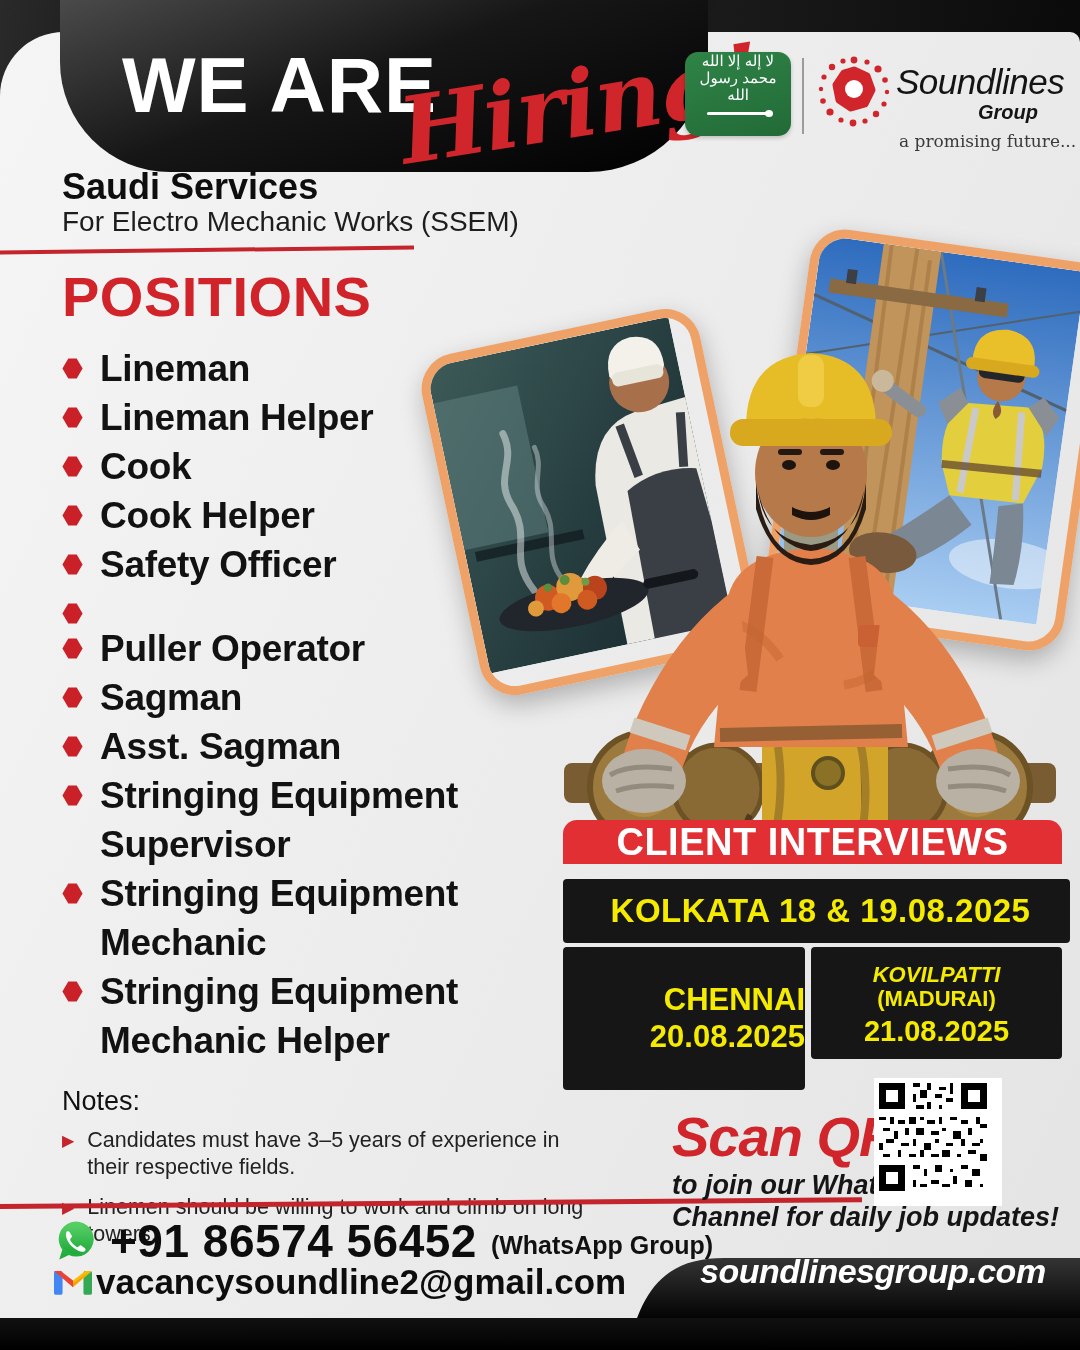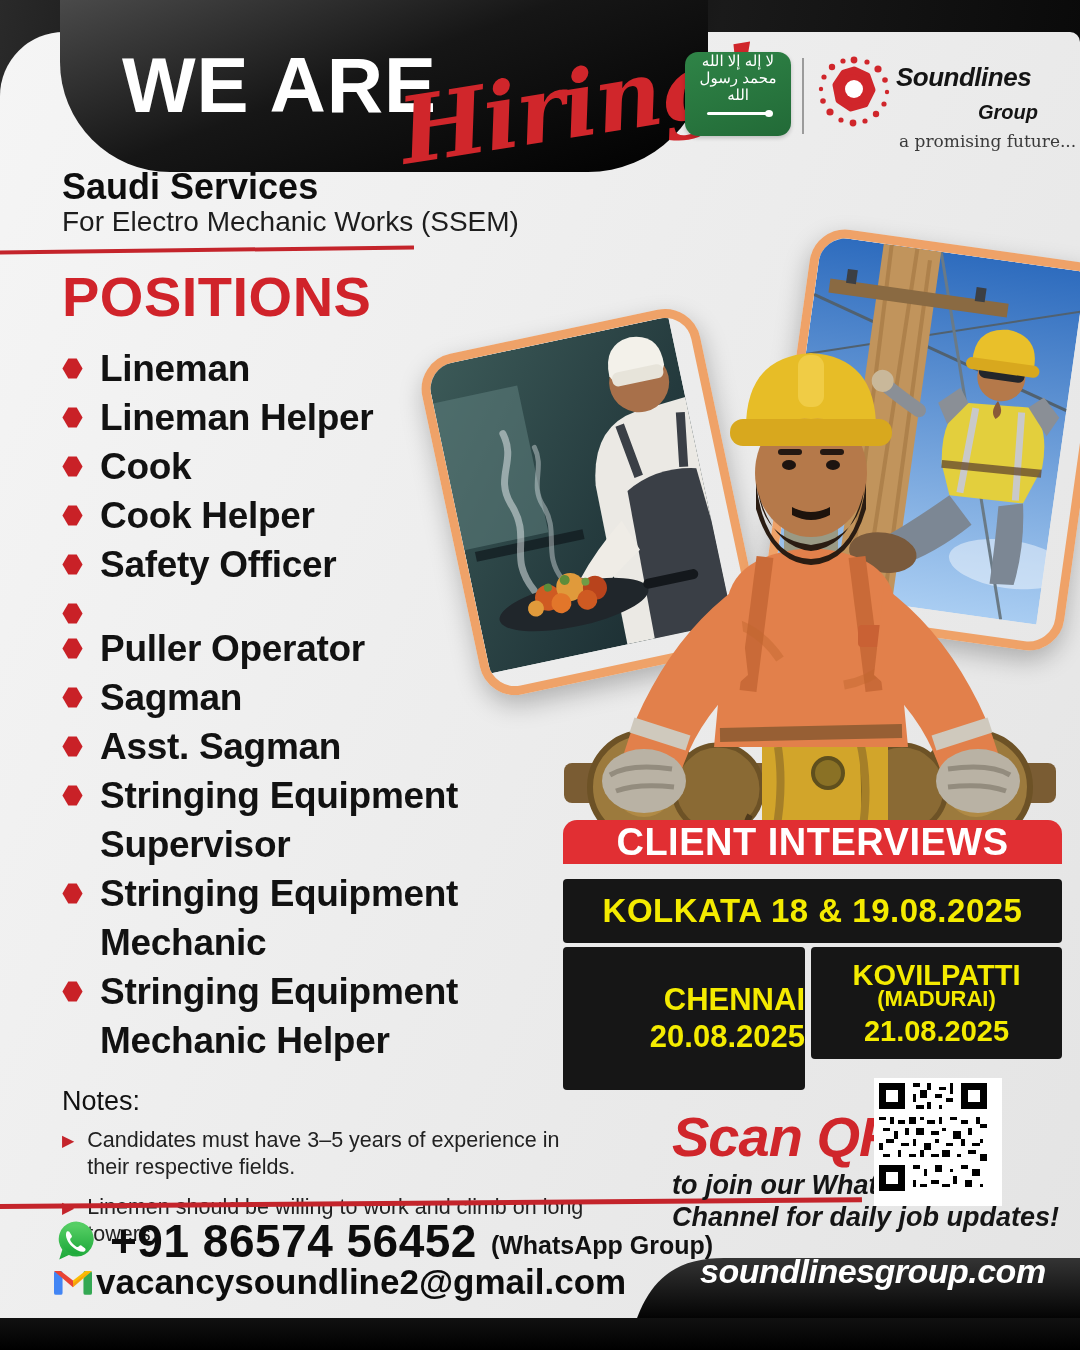--- a/index.html
+++ b/index.html
@@ -14,21 +14,21 @@
   .weare-tab{left:60px;top:0;width:648px;height:172px;background:linear-gradient(160deg,#4a4a4a 0%,#161616 45%,#000 100%);border-radius:0 0 120px 110px;}
   .weare-text{left:122px;top:40px;font-size:78px;font-weight:800;color:#fff;letter-spacing:1px;}
   .hiring-text{left:398px;top:50px;font-family:"DejaVu Serif",serif;font-style:italic;font-weight:bold;font-size:92px;color:#d0262b;transform:rotate(-9deg);letter-spacing:-2px;}
 
   
   .flag{left:685px;top:52px;width:106px;height:84px;background:linear-gradient(160deg,#2f8447,#226a37);border-radius:13px;display:flex;flex-direction:column;align-items:center;box-shadow:0 2px 4px rgba(0,0,0,.2);}
   .flag-script{color:#fff;font-size:15px;line-height:17px;text-align:center;padding:0 8px;}
   .flag-sword{width:62px;height:3px;background:#fff;border-radius:2px;margin-top:9px;position:relative;}
   .flag-sword:after{content:"";position:absolute;right:-4px;top:-2px;width:8px;height:7px;background:#fff;border-radius:50%;}
   .vdiv{left:802px;top:58px;width:2px;height:76px;background:#9b9b9b;}
-  .brand-name{left:896px;top:62px;font-size:26px;font-weight:700;font-style:italic;color:#141414;letter-spacing:-0.5px;}
+  .brand-name{left:896px;top:62px;font-size:35px;font-weight:400;font-style:italic;color:#141414;letter-spacing:-0.5px;}
   .brand-sub{left:898px;top:101px;width:140px;text-align:right;font-size:20px;font-weight:700;font-style:italic;color:#141414;}
   .brand-tagline{left:899px;top:131px;font-family:"DejaVu Serif",serif;font-size:17px;color:#3a3a3a;}
 
   .saudi-title{left:62px;top:166px;font-size:36px;font-weight:800;color:#0e0e0e;}
   .saudi-sub{left:62px;top:206px;font-size:28px;font-weight:400;color:#1d1d1d;}
   .red-line1{left:-6px;top:248px;width:420px;height:4px;background:#c4242b;transform:rotate(-0.7deg);}
 
   
   .pos-title{left:62px;top:264px;font-size:56px;font-weight:800;color:#d0232a;letter-spacing:0.5px;}
   .pos-list{left:56px;top:344px;width:500px;}
@@ -54,28 +54,28 @@
 
   
   .photo-card{border:9px solid #efa268;border-radius:36px;overflow:hidden;box-shadow:0 10px 24px rgba(0,0,0,.25);}
   .chef-card{left:448px;top:328px;width:266px;height:330px;transform:rotate(-12deg);z-index:3;}
   .lineman-card{left:786px;top:244px;width:284px;height:374px;transform:rotate(8deg);z-index:3;}
   .worker-fig{left:540px;top:295px;width:540px;height:545px;z-index:4;}
 
   
   .iv-banner{left:563px;top:820px;width:499px;height:44px;background:#e12f33;border-radius:14px 14px 0 0;display:flex;align-items:center;justify-content:center;z-index:5;}
   .iv-banner-text{font-size:38px;font-weight:800;color:#fff;letter-spacing:0.5px;}
-  .iv-kolkata{left:563px;top:879px;width:499px;height:64px;background:#161616;border-radius:4px;display:flex;align-items:center;justify-content:center;z-index:5;}
+  .iv-kolkata{left:563px;top:879px;width:499px;height:64px;background:#161616;border-radius:4px;display:flex;align-items:center;justify-content:center;z-index:5;padding-left:8px;}
   .iv-yellow{color:#f4eb00;font-weight:800;}
   .iv-kolkata .iv-yellow{font-size:33px;letter-spacing:0.5px;}
   .iv-left{left:563px;top:947px;width:242px;height:143px;background:#161616;border-radius:4px;display:flex;flex-direction:column;align-items:flex-end;justify-content:center;z-index:5;}
   .iv-right{left:811px;top:947px;width:251px;height:112px;background:#161616;border-radius:4px;display:flex;flex-direction:column;align-items:center;justify-content:center;z-index:5;}
   .iv-city{font-size:31px;line-height:36px;}
   .iv-date{font-size:31px;line-height:38px;}
-  .iv-city2{font-size:29px;line-height:30px;}
+  .iv-city2{font-size:22px;line-height:30px;font-style:italic;}
   .iv-subcity{font-size:22px;line-height:18px;}
   .iv-date2{font-size:29px;line-height:30px;margin-top:8px;}
 
   
   .scanqr-head{left:672px;top:1104px;font-size:56px;font-weight:800;font-style:italic;color:#d0262b;letter-spacing:-1px;z-index:6;}
   .scanqr-l1{left:672px;top:1170px;font-size:27px;font-weight:700;font-style:italic;color:#151515;z-index:6;}
   .scanqr-l2{left:672px;top:1202px;font-size:27px;font-weight:700;font-style:italic;color:#151515;z-index:6;}
   .qr-box{left:874px;top:1078px;width:118px;height:118px;background:#fff;padding:5px;z-index:6;}
 
   

